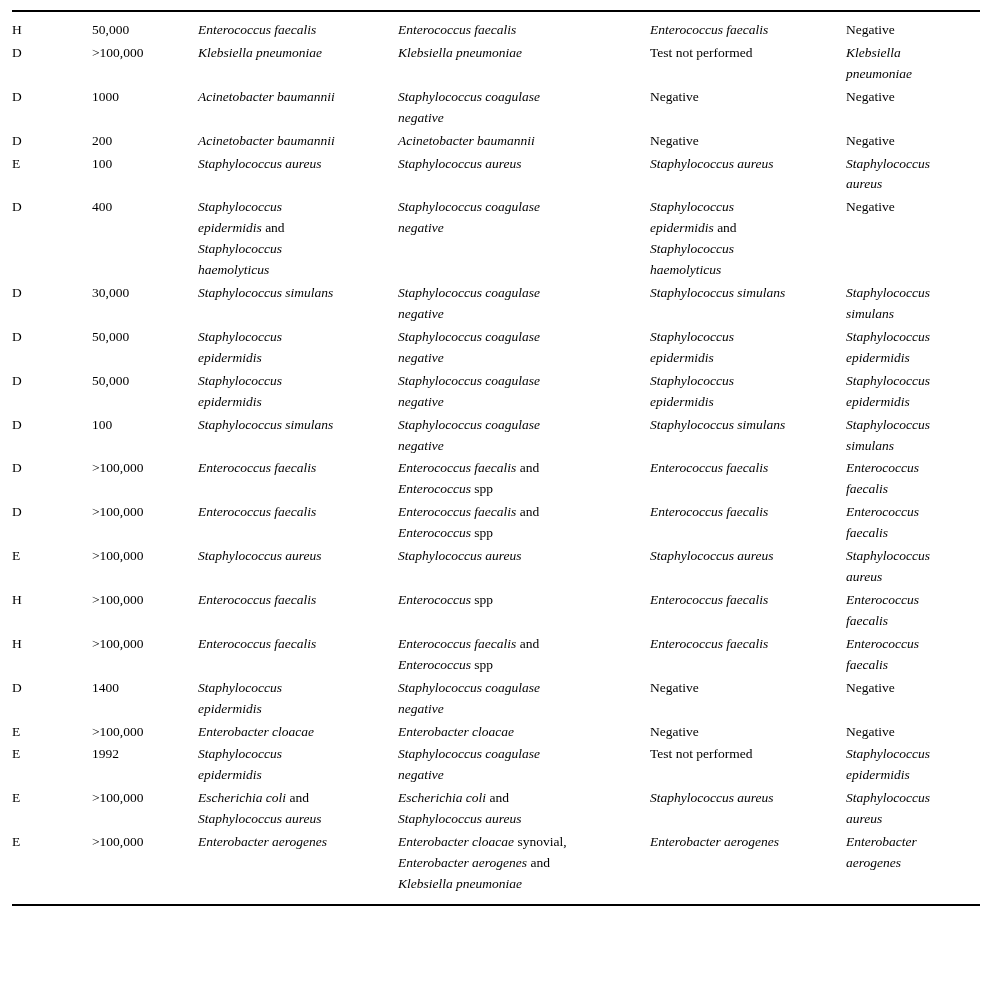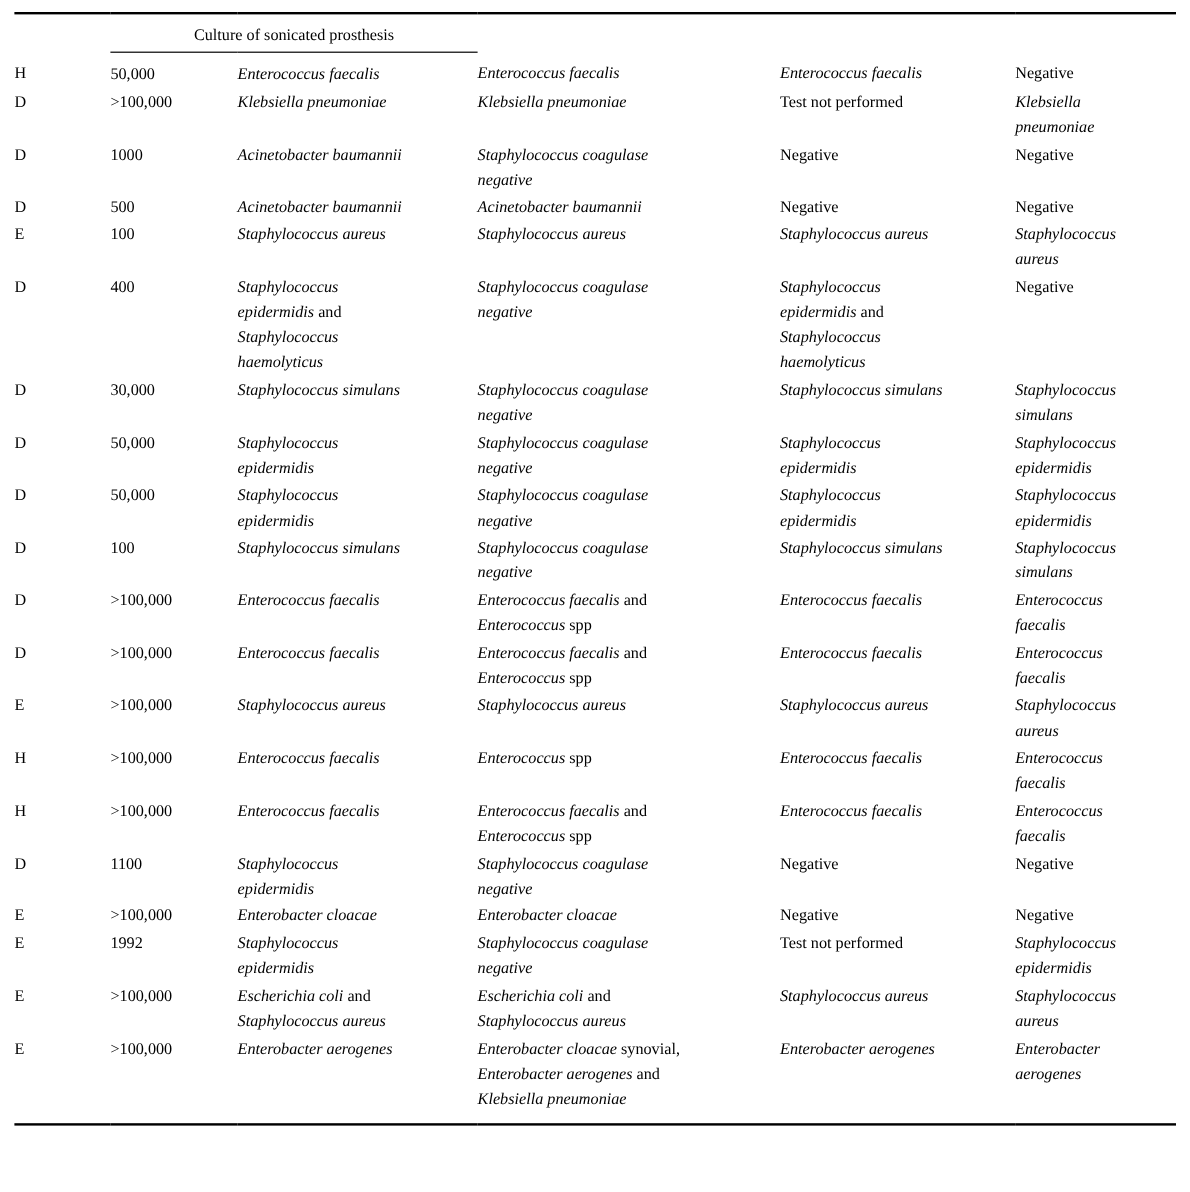--- a/index.html
+++ b/index.html
@@ -58,25 +58,20 @@
   <table class="data-table">
     <colgroup>
       <col style="width:80px">
       <col style="width:106px">
       <col style="width:200px">
       <col style="width:252px">
       <col style="width:196px">
       <col style="width:134px">
     </colgroup>
     <thead>
-      <tr class="span-row">
-        <th></th>
-        <th class="span-head" colspan="2">Culture of sonicated prosthesis</th>
-        <th colspan="3"></th>
-      </tr>
     </thead>
     <tbody>
         <tr>
     <td>H</td>
     <td>50,000</td>
     <td><span class="it">Enterococcus faecalis</span></td>
     <td><span class="it">Enterococcus faecalis</span></td>
     <td><span class="it">Enterococcus faecalis</span></td>
     <td>Negative</td>
   </tr>
@@ -91,21 +86,21 @@
         <tr>
     <td>D</td>
     <td>1000</td>
     <td><span class="it">Acinetobacter baumannii</span></td>
     <td><span class="it">Staphylococcus coagulase negative</span></td>
     <td>Negative</td>
     <td>Negative</td>
   </tr>
         <tr>
     <td>D</td>
-    <td>500</td>
+    <td>200</td>
     <td><span class="it">Acinetobacter baumannii</span></td>
     <td><span class="it">Acinetobacter baumannii</span></td>
     <td>Negative</td>
     <td>Negative</td>
   </tr>
         <tr>
     <td>E</td>
     <td>100</td>
     <td><span class="it">Staphylococcus aureus</span></td>
     <td><span class="it">Staphylococcus aureus</span></td>
@@ -187,21 +182,21 @@
         <tr>
     <td>H</td>
     <td>&gt;100,000</td>
     <td><span class="it">Enterococcus faecalis</span></td>
     <td><span class="it">Enterococcus faecalis</span><span> and </span><span class="it">Enterococcus</span><span> spp</span></td>
     <td><span class="it">Enterococcus faecalis</span></td>
     <td><span class="it">Enterococcus faecalis</span></td>
   </tr>
         <tr>
     <td>D</td>
-    <td>1100</td>
+    <td>1400</td>
     <td><span class="it">Staphylococcus epidermidis</span></td>
     <td><span class="it">Staphylococcus coagulase negative</span></td>
     <td>Negative</td>
     <td>Negative</td>
   </tr>
         <tr>
     <td>E</td>
     <td>&gt;100,000</td>
     <td><span class="it">Enterobacter cloacae</span></td>
     <td><span class="it">Enterobacter cloacae</span></td>

